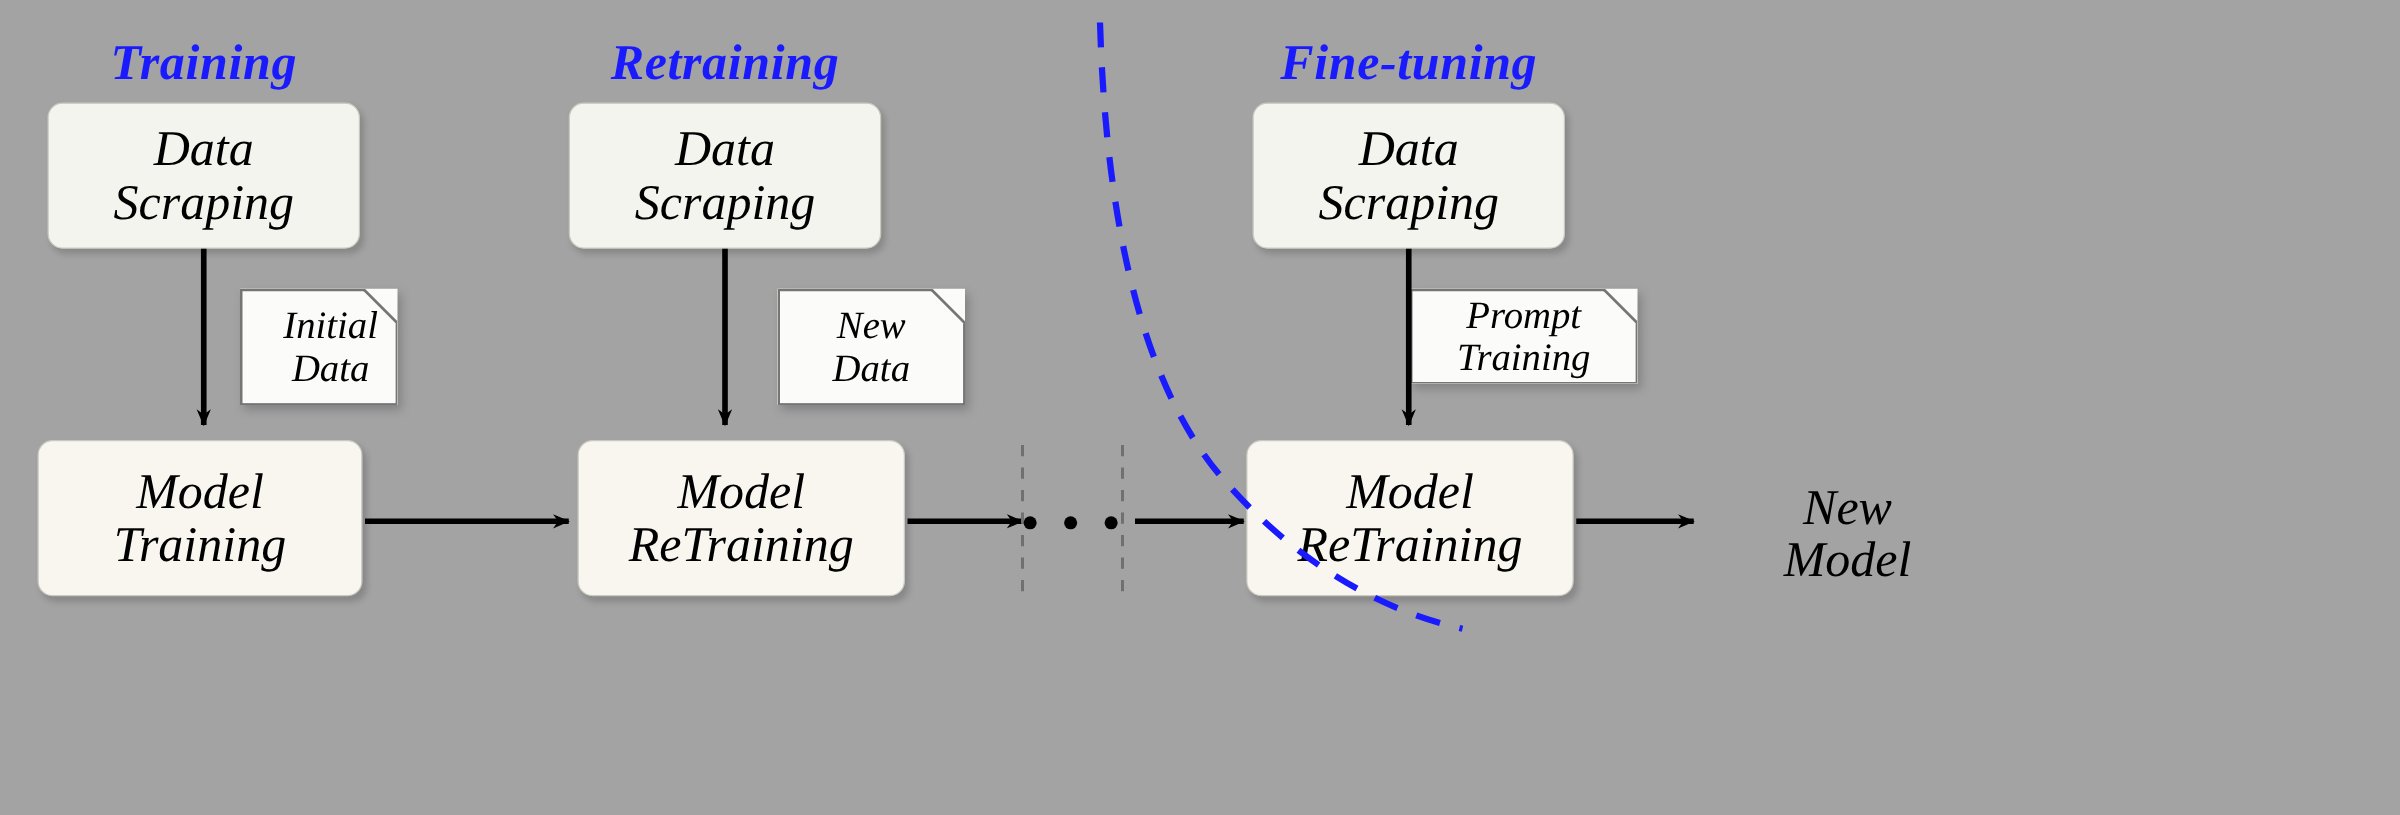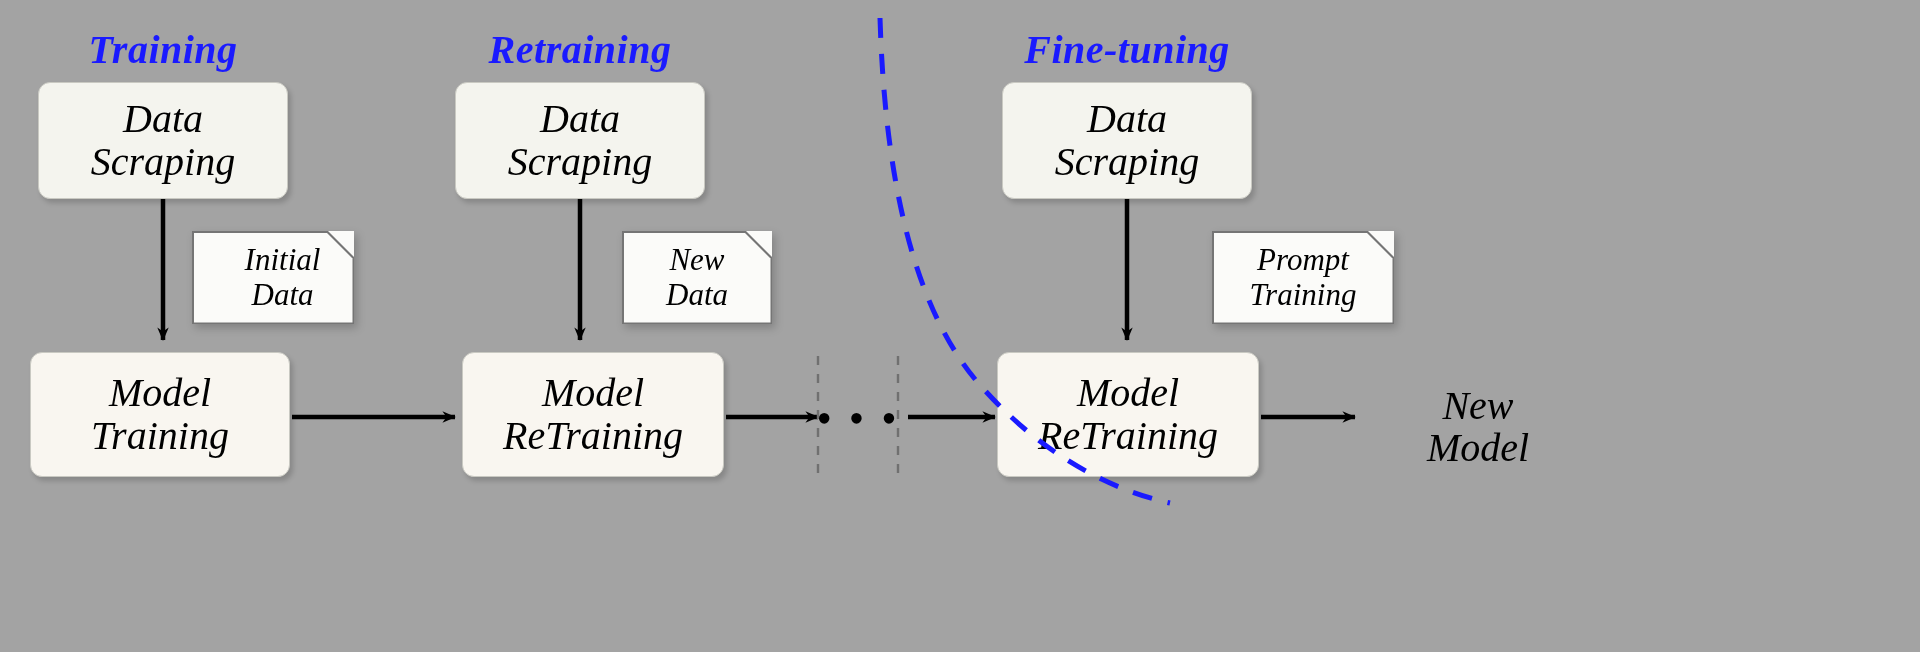--- a/index.html
+++ b/index.html
@@ -145,35 +145,35 @@
   <div class="proc bottom" style="left:462px; top:352px; width:262px; height:125px;">
     <span class="l1">Model</span>
     <span class="l2">ReTraining</span>
   </div>
 
   <div class="proc bottom" style="left:997px; top:352px; width:262px; height:125px;">
     <span class="l1">Model</span>
     <span class="l2">ReTraining</span>
   </div>
 
-  <div class="note" style="left:192px; top:231px; width:162px; height:93px;padding-left:19px;">
+  <div class="note" style="left:192px; top:231px; width:126px; height:93px;padding-left:19px;">
     <span class="inner"></span>
     <span class="inner2"></span>
     <span class="txt">Initial</span>
     <span class="txt">Data</span>
   </div>
 
   <div class="note" style="left:622px; top:231px; width:150px; height:93px;">
     <span class="inner"></span>
     <span class="inner2"></span>
     <span class="txt">New</span>
     <span class="txt">Data</span>
   </div>
 
-  <div class="note" style="left:1212px; top:231px; width:182px; height:93px;">
+  <div class="note" style="left:1128px; top:231px; width:182px; height:76px;">
     <span class="inner"></span>
     <span class="inner2"></span>
     <span class="txt">Prompt</span>
     <span class="txt">Training</span>
   </div>
 
   <svg class="svg-layer" viewBox="0 0 1920 652">
     <defs>
       <marker id="ah" markerWidth="14" markerHeight="12" refX="12.6" refY="6" orient="auto" markerUnits="userSpaceOnUse">
         <path d="M0,0.3 L13.5,6 L0,11.7 L4.1,6 Z" fill="#000"></path>

